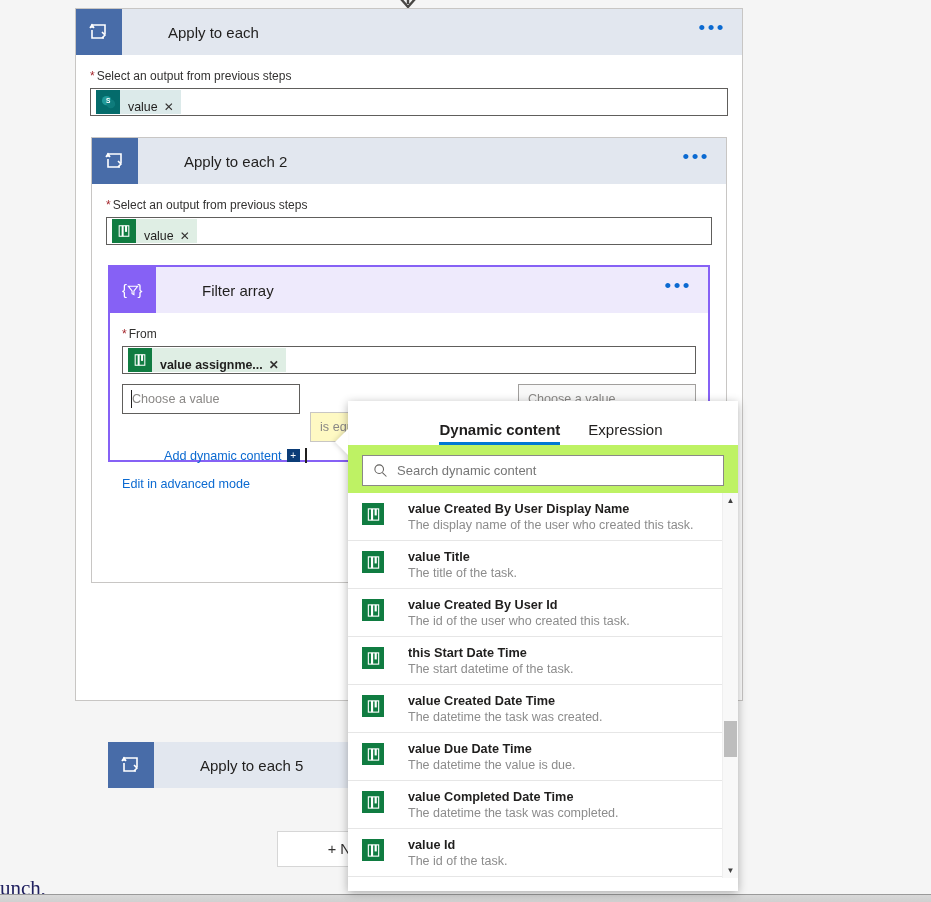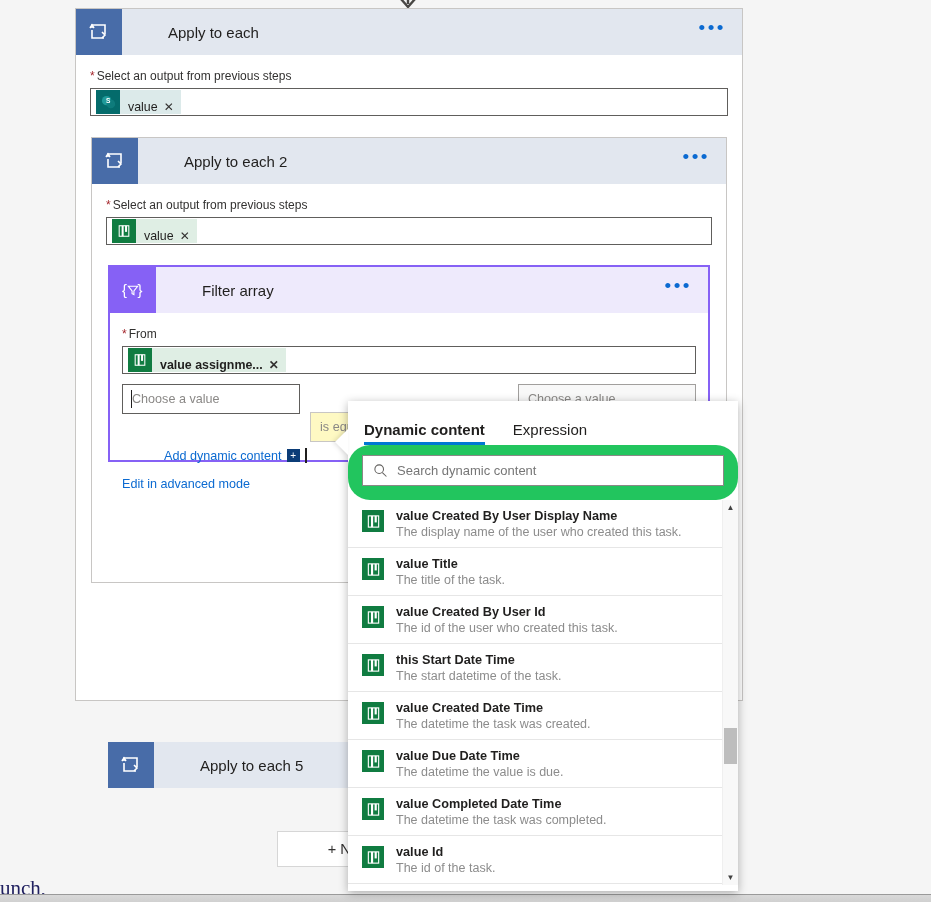--- a/index.html
+++ b/index.html
@@ -268,20 +268,21 @@
     border-right: 13px solid #ffffff;
     filter: drop-shadow(-2px 0 2px rgba(0,0,0,0.12));
   }
   .flyout-tabs {
     display: flex;
     align-items: flex-end;
     height: 44px;
     padding: 0 0 0 16px;
     gap: 28px;
     background: #ffffff;
+    justify-content: center;
   }
   .flyout-tab {
     font-size: 15px;
     color: #201f1e;
     padding-bottom: 7px;
     cursor: pointer;
     position: relative;
   }
   .flyout-tab.active {
     font-weight: bold;
@@ -289,23 +290,22 @@
   }
   .flyout-tab.active::after {
     content: "";
     position: absolute;
     left: 0; right: 0;
     bottom: 0;
     height: 3px;
     background: #0078d4;
   }
   .search-wrap {
-    background: #22c55e;
-    padding: 10px 14px 14px 14px;
-    border-radius: 22px;
+    background: #bef264;
+    padding: 10px 14px 7px 14px;
   }
   .search-box {
     background: #ffffff;
     border: 1px solid #8a8886;
     height: 31px;
     display: flex;
     align-items: center;
     box-sizing: border-box;
   }
   .search-icon {
@@ -346,21 +346,21 @@
   .dyn-icon {
     width: 22px;
     height: 22px;
     flex: 0 0 22px;
     background: #107c41;
     display: flex;
     align-items: center;
     justify-content: center;
     margin-top: 1px;
   }
-  .dyn-text { padding-left: 12px; overflow: hidden; }
+  .dyn-text { padding-left: 24px; overflow: hidden; }
   .dyn-title {
     font-size: 12.7px;
     font-weight: bold;
     color: #201f1e;
     white-space: nowrap;
   }
   .dyn-desc {
     font-size: 12.5px;
     color: #8c8c8c;
     margin-top: 2px;

